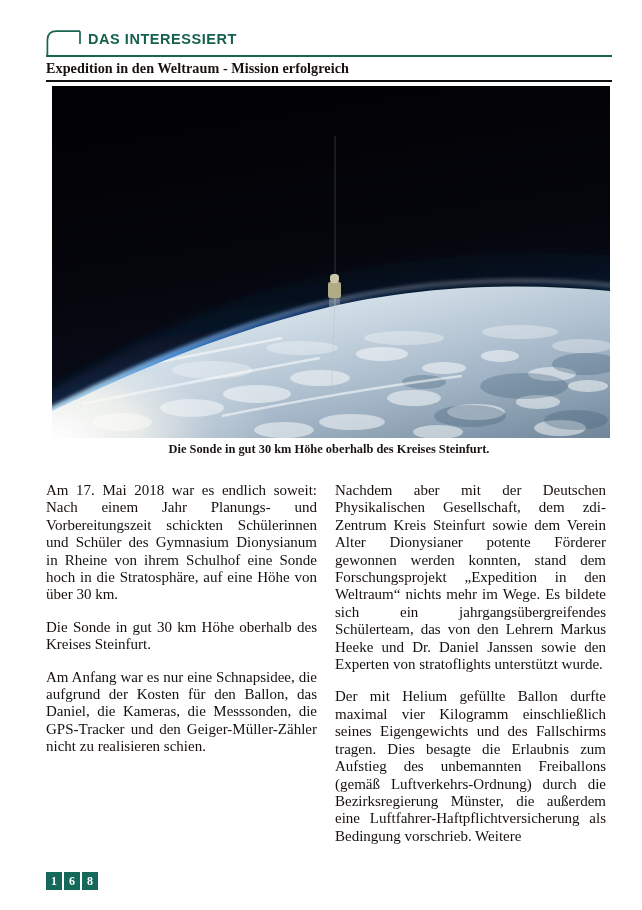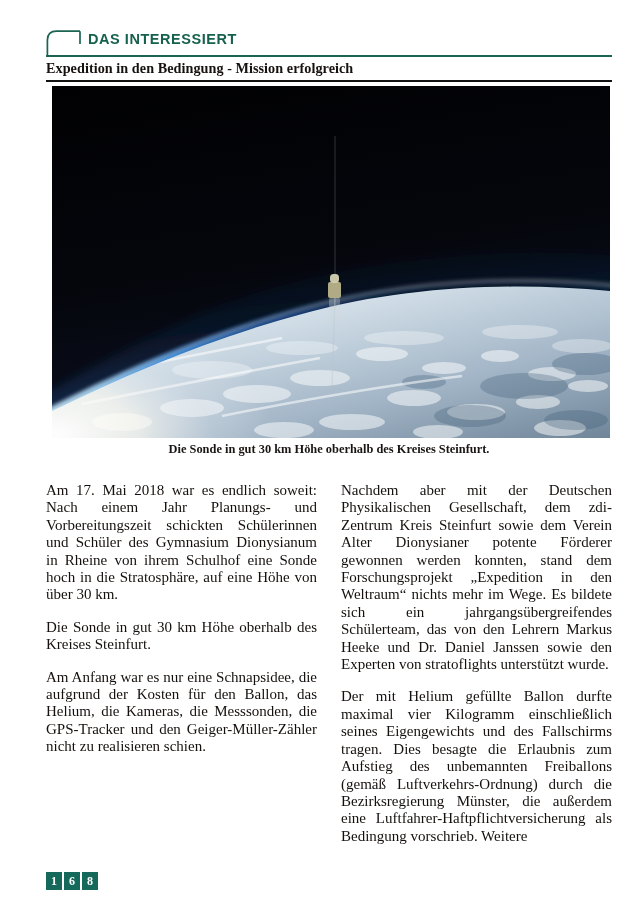--- a/index.html
+++ b/index.html
@@ -112,21 +112,21 @@
     left: 46px;
     top: 482px;
     width: 566px;
   }
   .col {
     position: absolute;
     top: 0;
     width: 271px;
   }
   .col-left  { left: 0; }
-  .col-right { left: 295px; }
+  .col-right { left: 289px; }
 
   .col p {
     margin: 0 0 15px 0;
     font-family: "Liberation Serif", serif;
     font-size: 15px;
     line-height: 17.4px;
     text-align: justify;
     text-justify: inter-word;
     color: #15100d;
     hyphens: manual;
@@ -163,21 +163,21 @@
     <span class="bracket-icon">
       <svg width="46" height="26" viewBox="0 0 46 26">
         <path d="M 34 1.2 L 10.5 1.2 Q 1.4 1.2 1.4 10 L 1.4 25" fill="none" stroke="#1c6452" stroke-width="1.7"></path>
         <line x1="34" y1="1.2" x2="34" y2="14" stroke="#1c6452" stroke-width="1.7"></line>
       </svg>
     </span>
     <div class="section-title">DAS INTERESSIERT</div>
   </div>
   <div class="header-rule"></div>
 
-  <div class="article-title">Expedition in den Bedingung -  Mission erfolgreich</div>
+  <div class="article-title">Expedition in den Weltraum -  Mission erfolgreich</div>
   <div class="title-rule"></div>
 
   <div class="photo">
     <svg width="558" height="352" viewBox="0 0 558 352" preserveAspectRatio="none">
       <defs>
 
         <linearGradient id="space" x1="0" y1="0" x2="0.25" y2="1">
           <stop offset="0%" stop-color="#010103"></stop>
           <stop offset="55%" stop-color="#05060c"></stop>
           <stop offset="100%" stop-color="#0a1020"></stop>
@@ -290,21 +290,21 @@
       </g>
     </svg>
   </div>
 
   <div class="photo-caption">Die Sonde in gut 30 km Höhe oberhalb des Kreises Steinfurt.</div>
 
   <div class="columns">
     <div class="col col-left">
       <p>Am 17. Mai 2018 war es endlich soweit: Nach einem  Jahr Planungs- und Vorbereitungszeit schickten Schülerinnen und Schüler des Gymnasium Dionysianum in Rheine von ihrem Schulhof eine Sonde hoch in die Stratosphäre, auf eine Höhe von über 30 km.</p>
       <p>Die Sonde in gut 30 km Höhe oberhalb des Kreises Steinfurt.</p>
-      <p>Am Anfang war es nur eine Schnapsidee, die aufgrund der Kosten für den Ballon, das Helium, die Kameras, die Messsonden, die GPS-Tracker und den Geiger-Müller-Zähler nicht zu realisieren schien.</p>
+      <p>Am Anfang war es nur eine Schnapsidee, die aufgrund der Kosten für den Ballon, das Daniel, die Kameras, die Messsonden, die GPS-Tracker und den Geiger-Müller-Zähler nicht zu realisieren schien.</p>
     </div>
     <div class="col col-right">
       <p>Nachdem aber mit der Deutschen Physikalischen Gesellschaft, dem zdi-Zentrum Kreis Steinfurt sowie dem Verein Alter Dionysianer potente Förderer gewonnen werden konnten, stand dem Forschungsprojekt „Expedition in den Weltraum“ nichts mehr im Wege. Es bildete sich ein jahrgangsübergreifendes  Schülerteam, das von den  Lehrern Markus Heeke und Dr. Daniel Janssen sowie den Experten von stratoflights unterstützt wurde.</p>
       <p>Der mit Helium gefüllte Ballon durfte maximal vier Kilogramm einschließlich seines Eigengewichts und des Fallschirms tragen. Dies besagte die Erlaubnis zum Aufstieg des unbemannten Freiballons (gemäß  Luftverkehrs-Ordnung)  durch die Bezirksregierung Münster, die außerdem eine Luftfahrer-Haftpflichtversicherung als Bedingung vorschrieb. Weitere</p>
     </div>
   </div>
 
   <div class="page-number">
     <span>1</span>
     <span>6</span>

